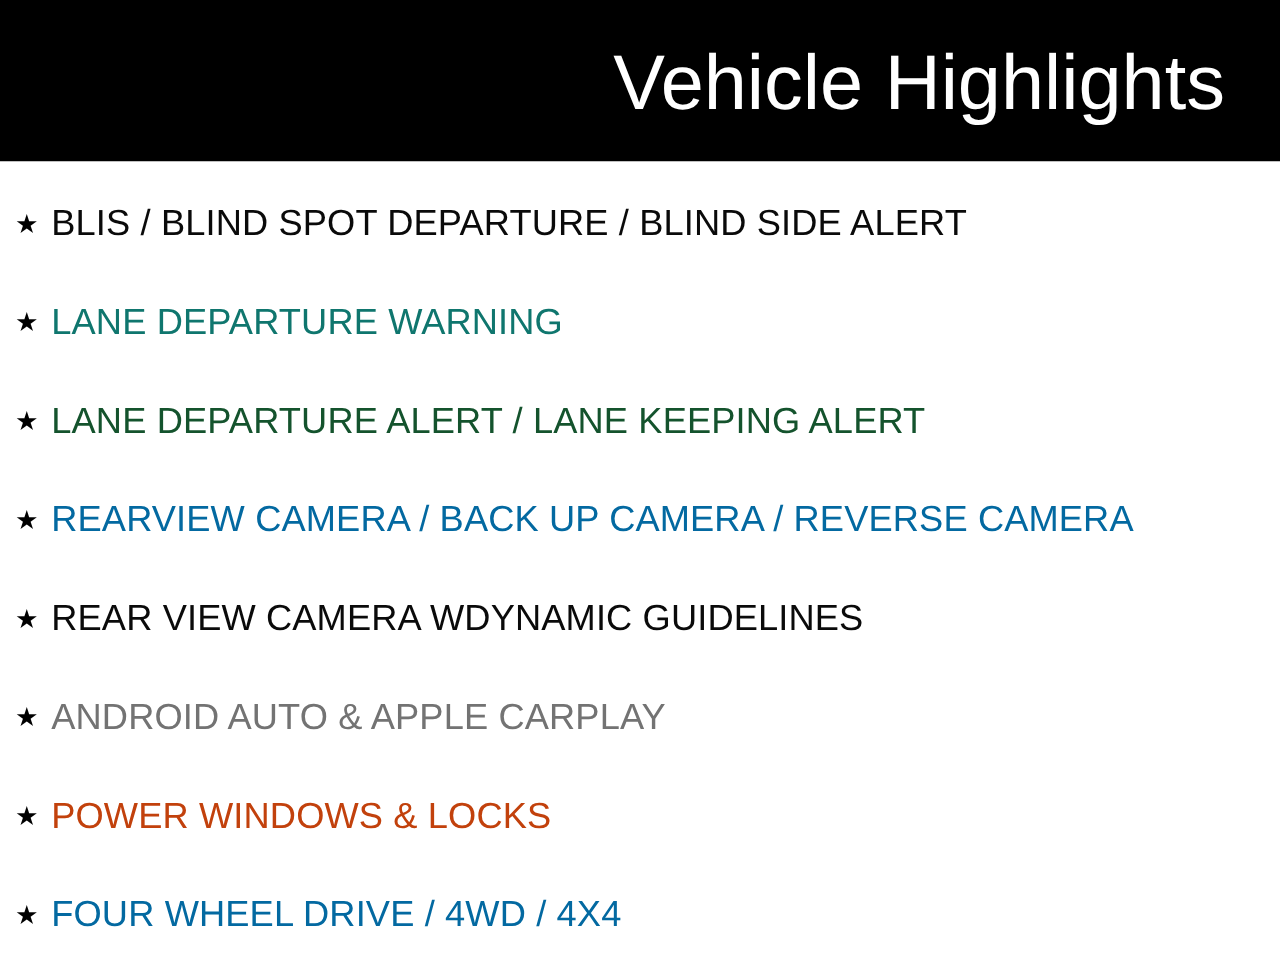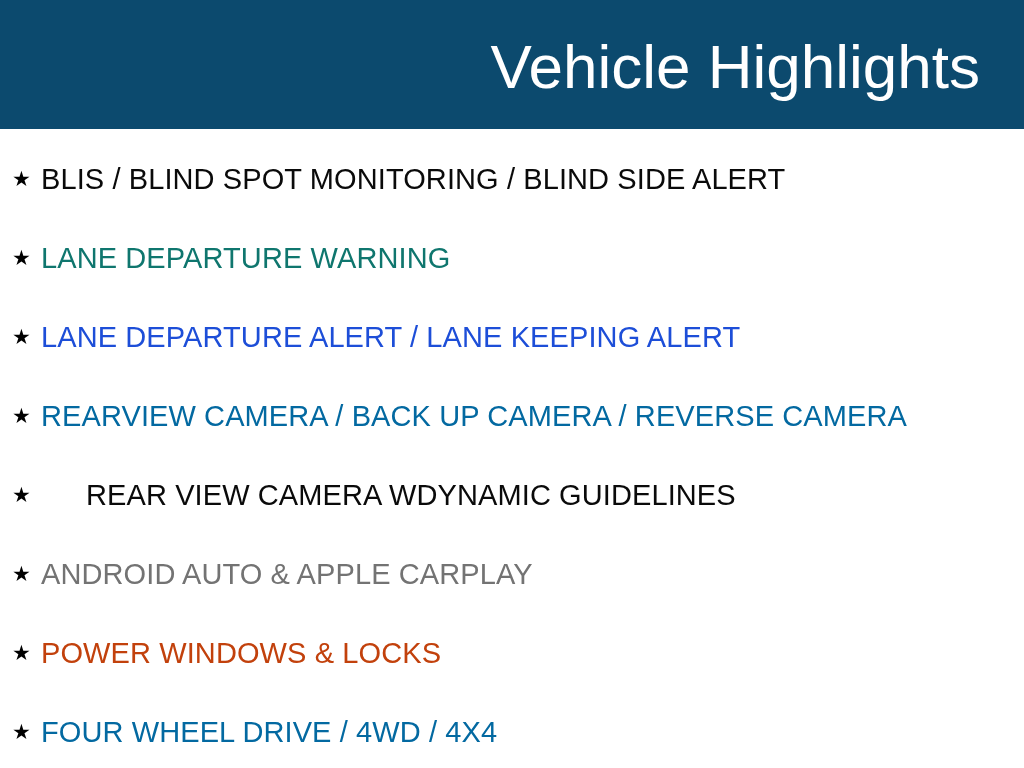--- a/index.html
+++ b/index.html
@@ -95,45 +95,45 @@
     color: #0a0a0a;
     line-height: 1.15;
     letter-spacing: 0.1px;
   }
 </style>
 </head>
 <body>
 
 <div id="slide" style="background: rgb(255, 255, 255);">
 
-  <div id="header-banner" style="background: #0c4a6e;">
+  <div id="header-banner" style="background: #000000;">
     <h1 id="header-title" style="color: rgb(255, 255, 255);">Vehicle Highlights</h1>
   </div>
 
   <ul id="highlights-list">
 
   <li class="highlight-item" style="top: 33px;">
         <span class="bullet-star">★</span>
-        <span class="highlight-text" style="color: rgb(10, 10, 10);">BLIS / BLIND SPOT MONITORING / BLIND SIDE ALERT</span>
+        <span class="highlight-text" style="color: rgb(10, 10, 10);">BLIS / BLIND SPOT DEPARTURE / BLIND SIDE ALERT</span>
       </li>
       <li class="highlight-item" style="top: 112px;">
         <span class="bullet-star">★</span>
         <span class="highlight-text" style="color: #0f766e;">LANE DEPARTURE WARNING</span>
       </li>
       <li class="highlight-item" style="top: 191px;">
         <span class="bullet-star">★</span>
-        <span class="highlight-text" style="color: #1d4ed8;">LANE DEPARTURE ALERT / LANE KEEPING ALERT</span>
+        <span class="highlight-text" style="color: #14532d;">LANE DEPARTURE ALERT / LANE KEEPING ALERT</span>
       </li>
       <li class="highlight-item" style="top: 270px;">
         <span class="bullet-star">★</span>
         <span class="highlight-text" style="color: #0369a1;">REARVIEW CAMERA / BACK UP CAMERA / REVERSE CAMERA</span>
       </li>
       <li class="highlight-item" style="top: 349px;">
         <span class="bullet-star">★</span>
-        <span class="highlight-text" style="color: rgb(10, 10, 10); margin-left: 45px;">REAR VIEW CAMERA WDYNAMIC GUIDELINES</span>
+        <span class="highlight-text" style="color: rgb(10, 10, 10);">REAR VIEW CAMERA WDYNAMIC GUIDELINES</span>
       </li>
       <li class="highlight-item" style="top: 428px;">
         <span class="bullet-star">★</span>
         <span class="highlight-text" style="color: #737373;">ANDROID AUTO &amp; APPLE CARPLAY</span>
       </li>
       <li class="highlight-item" style="top: 507px;">
         <span class="bullet-star">★</span>
         <span class="highlight-text" style="color: #c2410c;">POWER WINDOWS &amp; LOCKS</span>
       </li>
       <li class="highlight-item" style="top: 586px;">

